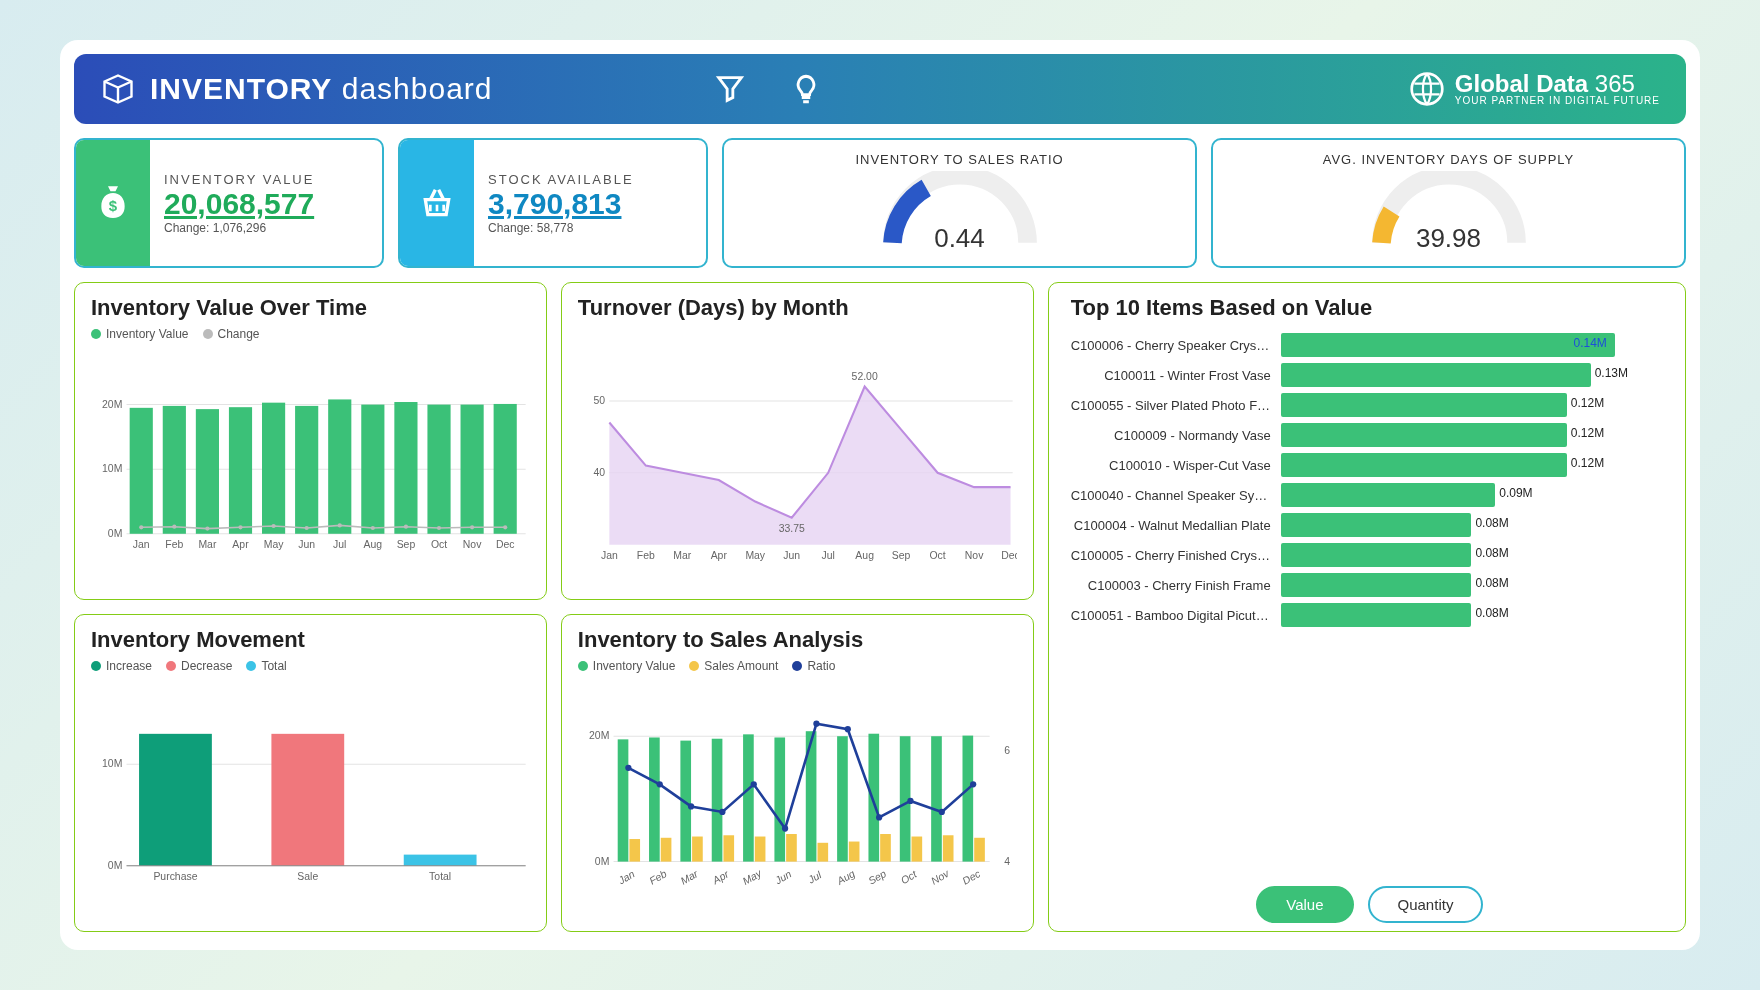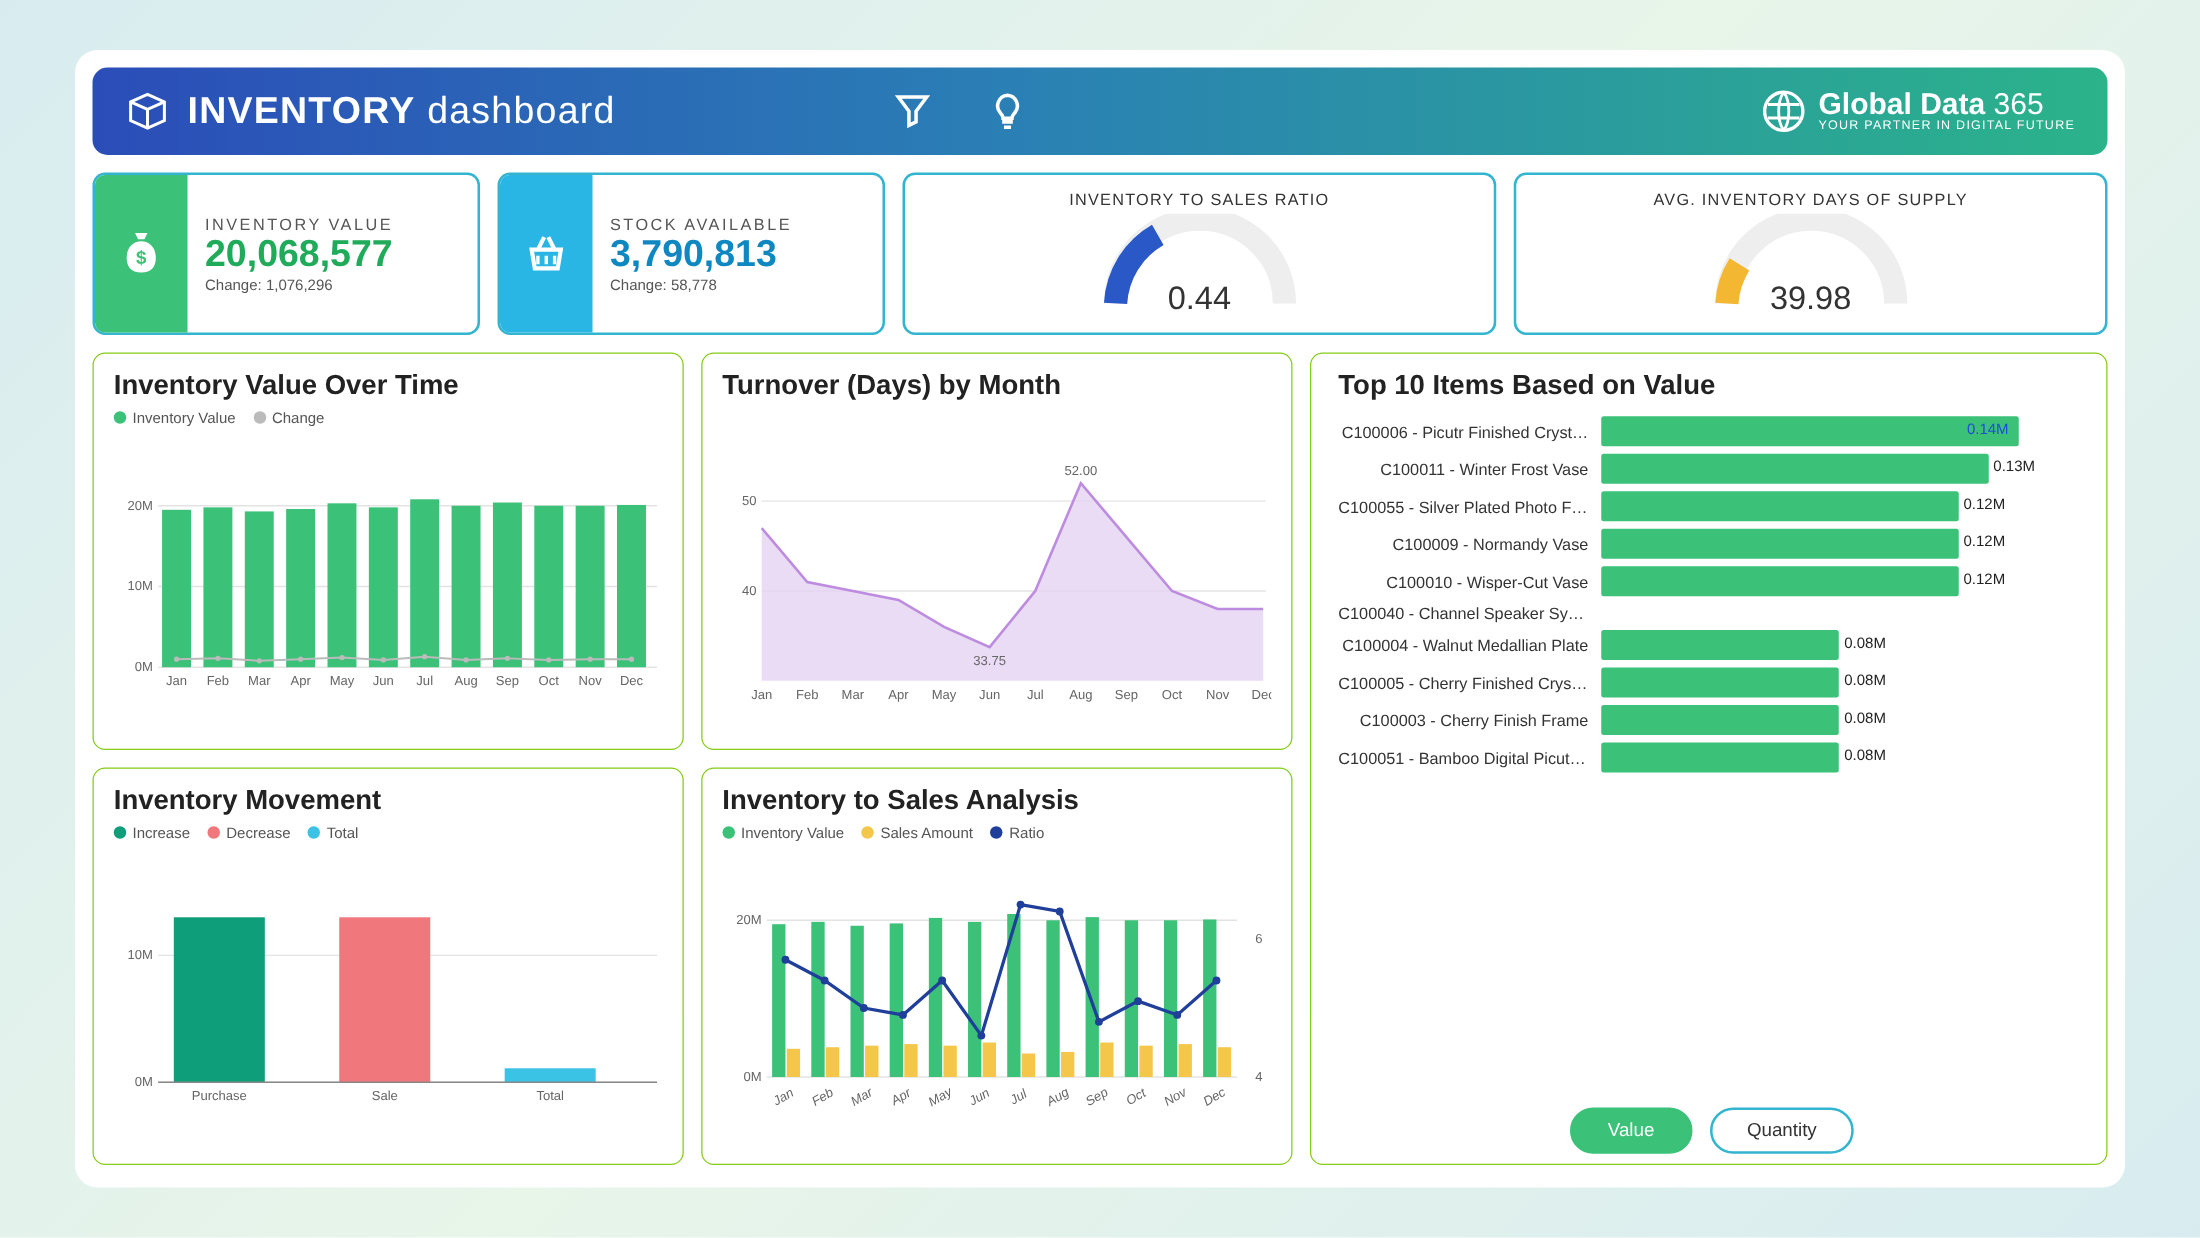--- a/index.html
+++ b/index.html
@@ -47,21 +47,21 @@
   .kpi-card {
     border:2px solid #33b4cf; border-radius:10px; background:#fff;
     flex:1; padding:12px 14px; position:relative;
   }
   .kpi-card.stat { display:flex; align-items:center; gap:14px; padding:0 14px 0 0; min-width:310px; flex:0 0 310px;}
   .kpi-card.stat .iconbox { width:74px; height:100%; border-radius:8px 0 0 8px; display:flex; align-items:center; justify-content:center;}
   .kpi-card.stat.green .iconbox{background:#3bc178;}
   .kpi-card.stat.blue  .iconbox{background:#29b6e5;}
   .kpi-card.stat .iconbox svg{width:40px;height:40px;fill:#fff;}
   .stat .lbl{font-size:13px;letter-spacing:2px;color:#555;}
-  .stat .val{font-size:30px;font-weight:700;}
+  .stat .val{font-size:30px;font-weight:700;text-decoration:underline;}
   .stat.green .val{color:#1fab5a;}
   .stat.blue .val{color:#0f88c2;}
   .stat .chg{font-size:12px;color:#555;}
   .kpi-card.gauge .glbl{font-size:13px;letter-spacing:1px;color:#333;text-align:center;margin-bottom:4px;}
   .kpi-card.gauge .gval{font-size:26px;color:#333;text-align:center;margin-top:-24px;}
   .gauge-svg{display:block;margin:0 auto;width:190px;height:76px;}
   
   .grid { display:grid; grid-template-columns: 1fr 1fr 1.35fr; grid-template-rows:1fr 1fr; gap:14px; flex:1; min-height:0;}
   .panel{border:1px solid #84cc16;border-radius:10px;background:#fff;padding:12px 16px 8px 16px;display:flex;flex-direction:column;min-height:0;}
   .panel h3{font-size:22px;font-weight:600;color:#222;margin-bottom:6px;}
@@ -244,21 +244,21 @@
           <path d="M30 65.03999999999999L64.9090909090909 106.32L99.81818181818181 113.2L134.72727272727272 120.08000000000001L169.63636363636363 140.72L204.54545454545453 156.2L239.45454545454544 113.2L274.3636363636364 30.639999999999986L309.27272727272725 71.92L344.18181818181813 113.2L379.09090909090907 126.96000000000001L414 126.96000000000001" stroke="#bd8ce0" stroke-width="2" fill="none"></path>
           <text x="204.54545454545453" y="170.2" text-anchor="middle" class="axis-text">33.75</text>
           <text x="274.3636363636364" y="24.639999999999986" text-anchor="middle" class="axis-text">52.00</text>
         </svg>
     </div>
 
     <div class="panel tall">
       <h3>Top 10 Items Based on Value</h3>
       <div class="topitems-list" id="topitems">
           <div class="topitem">
-            <div class="name">C100006 - Picutr Finished Cryst…</div>
+            <div class="name">C100006 - Cherry Speaker Cryst…</div>
             <div class="barwrap">
               <div class="bar" style="width: 86%;"></div>
               <div class="val" style="right: 16%; color: #1d4ed8;">0.14M</div>
             </div>
           </div>
           <div class="topitem">
             <div class="name">C100011 - Winter Frost Vase</div>
             <div class="barwrap">
               <div class="bar" style="width: 79.8571%;"></div>
               <div class="val" style="left: 80.8571%;">0.13M</div>
@@ -280,20 +280,24 @@
           </div>
           <div class="topitem">
             <div class="name">C100010 - Wisper-Cut Vase</div>
             <div class="barwrap">
               <div class="bar" style="width: 73.7143%;"></div>
               <div class="val" style="left: 74.7143%;">0.12M</div>
             </div>
           </div>
           <div class="topitem">
             <div class="name">C100040 - Channel Speaker Syst…</div>
+            <div class="barwrap">
+              <div class="bar" style="width: 55.2857%;"></div>
+              <div class="val" style="left: 56.2857%;">0.09M</div>
+            </div>
           </div>
           <div class="topitem">
             <div class="name">C100004 - Walnut Medallian Plate</div>
             <div class="barwrap">
               <div class="bar" style="width: 49.1429%;"></div>
               <div class="val" style="left: 50.1429%;">0.08M</div>
             </div>
           </div>
           <div class="topitem">
             <div class="name">C100005 - Cherry Finished Cryst…</div>

